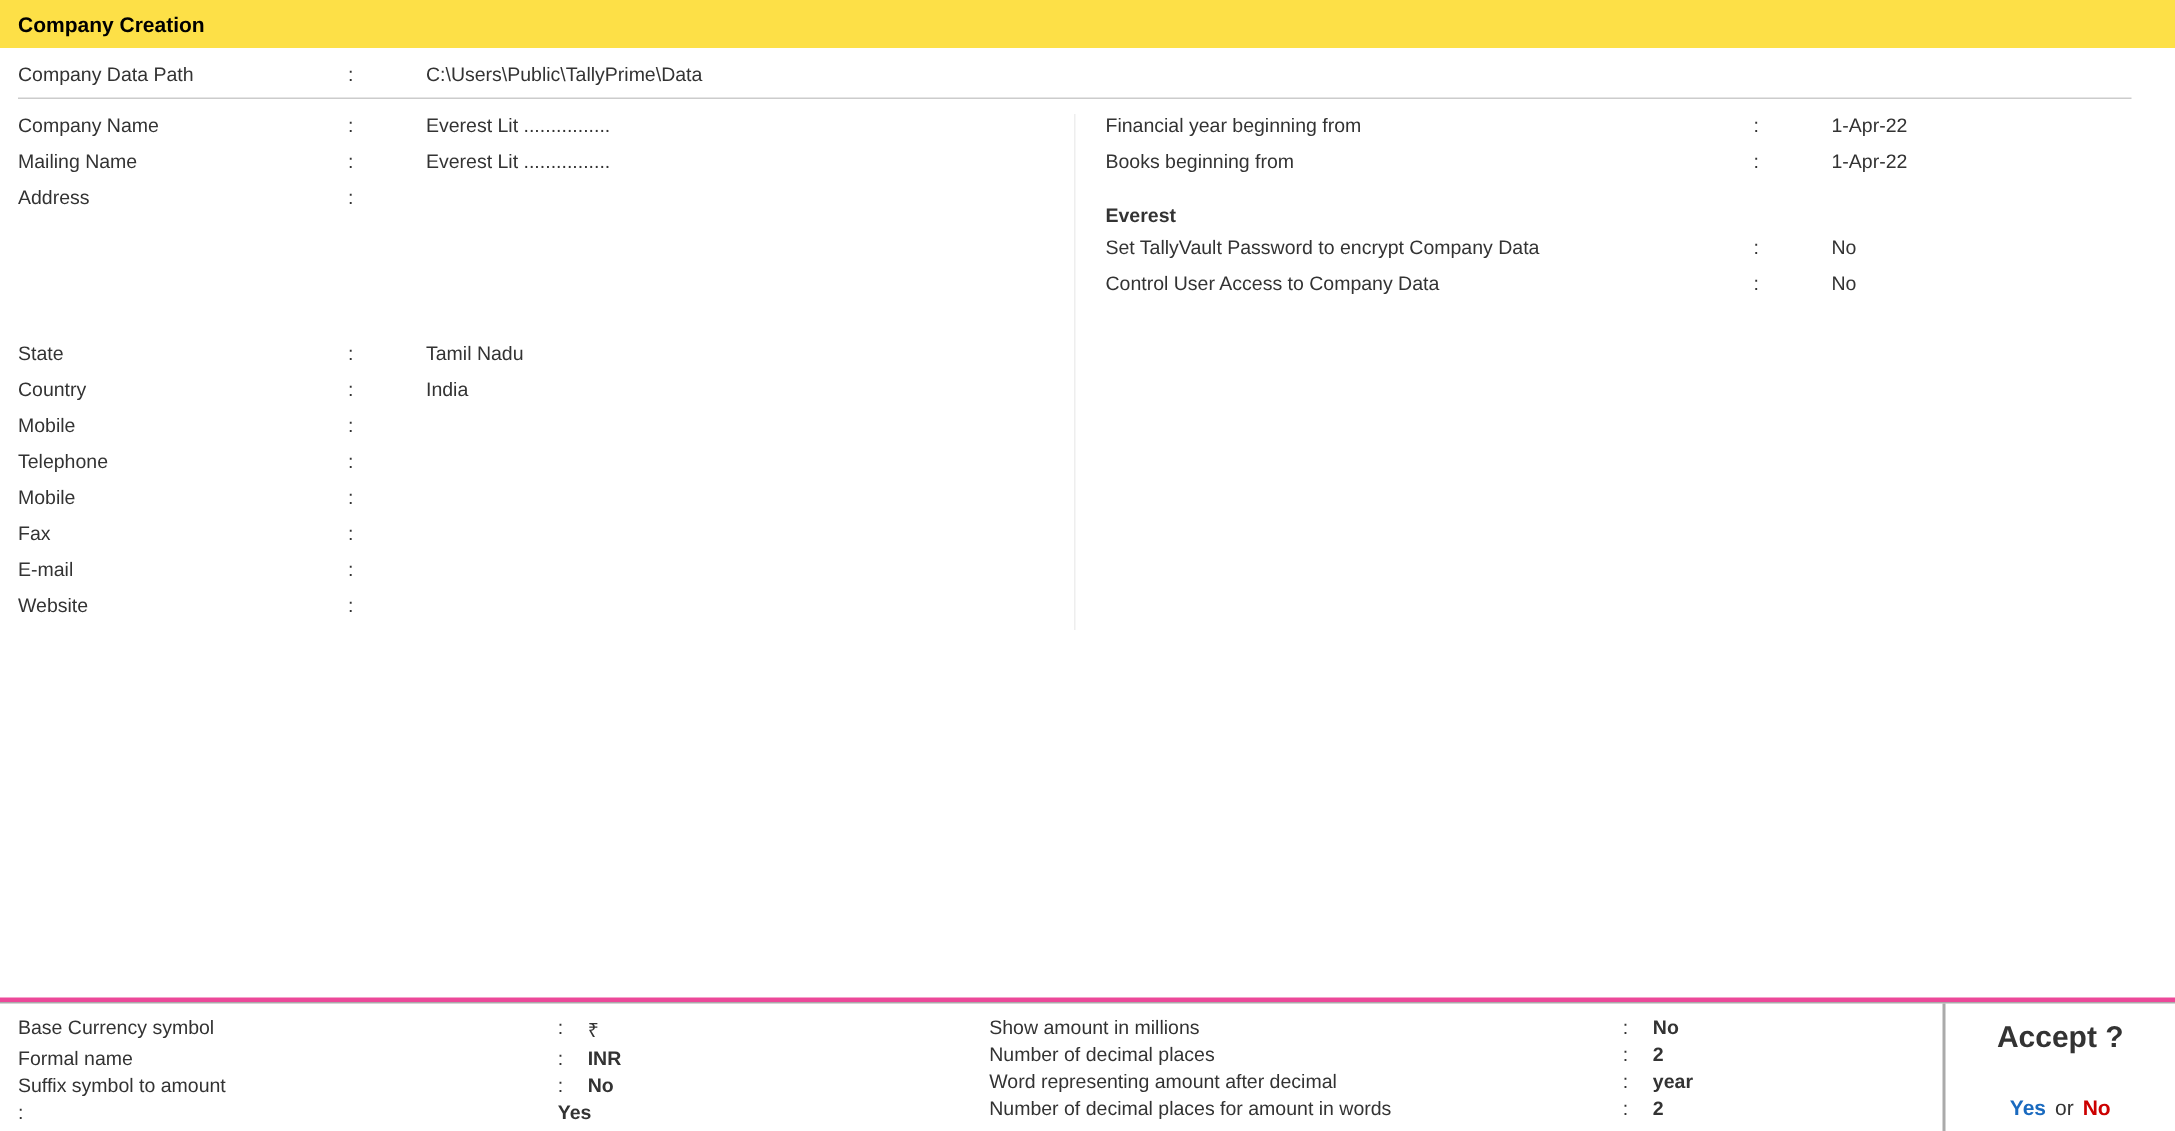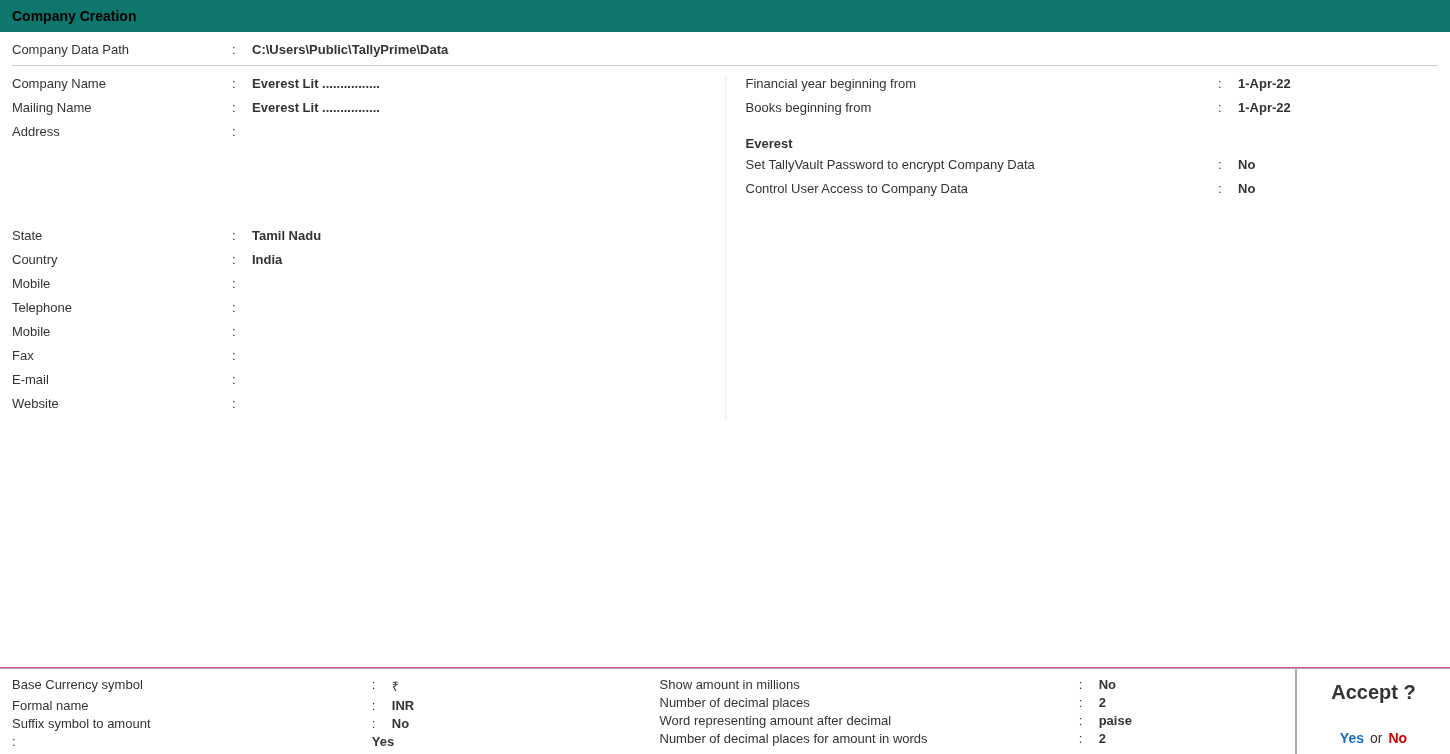--- a/index.html
+++ b/index.html
@@ -6,34 +6,34 @@
     body {
       font-family: Arial, sans-serif;
       font-size: 13px;
       background: #ffffff;
       color: #333;
       width: 1450px;
       height: 754px;
       overflow: hidden;
     }
     .title-bar {
-      background: #0f766e;
+      background: #fde047;
       padding: 8px 12px;
       font-size: 14px;
       font-weight: bold;
       color: #000;
     }
     .main-content {
       display: flex;
       flex-direction: column;
       height: calc(754px - 28px);
     }
     .top-section {
-      padding: 10px 12px 0 12px;
-      border-bottom: 1px solid #ec4899;
+      padding: 10px 29px 0 12px;
+      border-bottom: 3px solid #ec4899;
       flex: 1;
     }
     .data-path-row {
       display: flex;
       align-items: center;
       padding-bottom: 8px;
       border-bottom: 1px solid #ccc;
       margin-bottom: 10px;
     }
     .field-label {
@@ -41,21 +41,22 @@
       color: #333;
     }
     .field-colon {
       width: 20px;
       color: #333;
     }
     .field-value {
       color: #333;
     }
     .field-value.bold {
-      font-weight: bold;
+      font-weight: normal;
+      margin-left: 32px;
     }
     .two-col {
       display: flex;
       flex: 1;
     }
     .left-col {
       flex: 1;
       padding-right: 20px;
     }
     .right-col {
@@ -292,21 +293,21 @@
       <div class="bottom-label">Show amount in millions</div>
       <div class="bottom-colon">:</div>
       <div class="bottom-value bold">No</div>
 
       <div class="bottom-label">Number of decimal places</div>
       <div class="bottom-colon">:</div>
       <div class="bottom-value bold">2</div>
 
       <div class="bottom-label">Word representing amount after decimal</div>
       <div class="bottom-colon">:</div>
-      <div class="bottom-value bold">paise</div>
+      <div class="bottom-value bold">year</div>
 
       <div class="bottom-label">Number of decimal places for amount in words</div>
       <div class="bottom-colon">:</div>
       <div class="bottom-value bold">2</div>
     </div>
 
     <div class="bottom-right">
       <div class="accept-label">Accept ?</div>
       <div class="accept-buttons">
         <span class="btn-yes">Yes</span>

